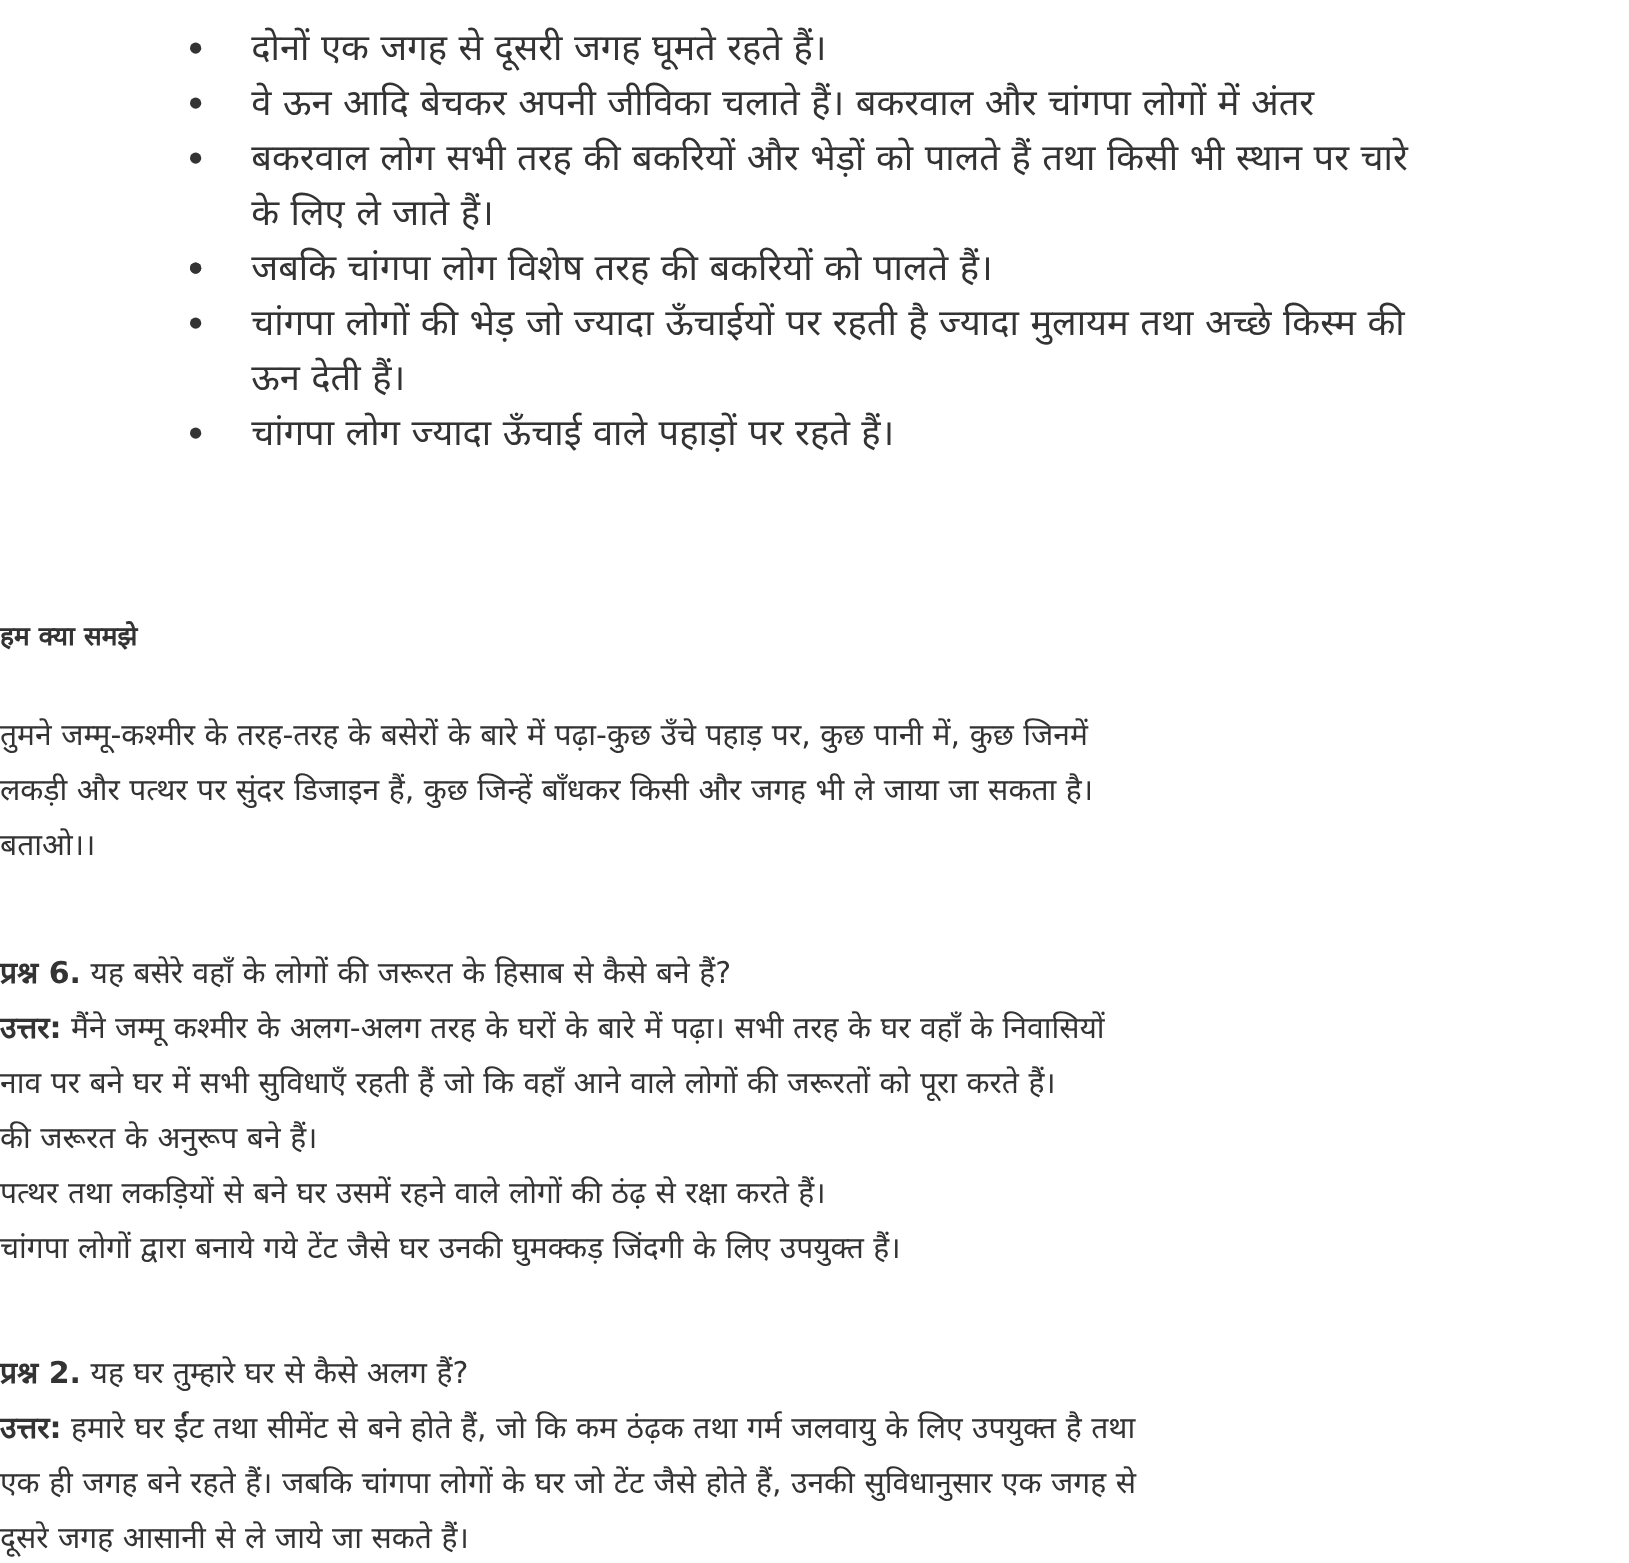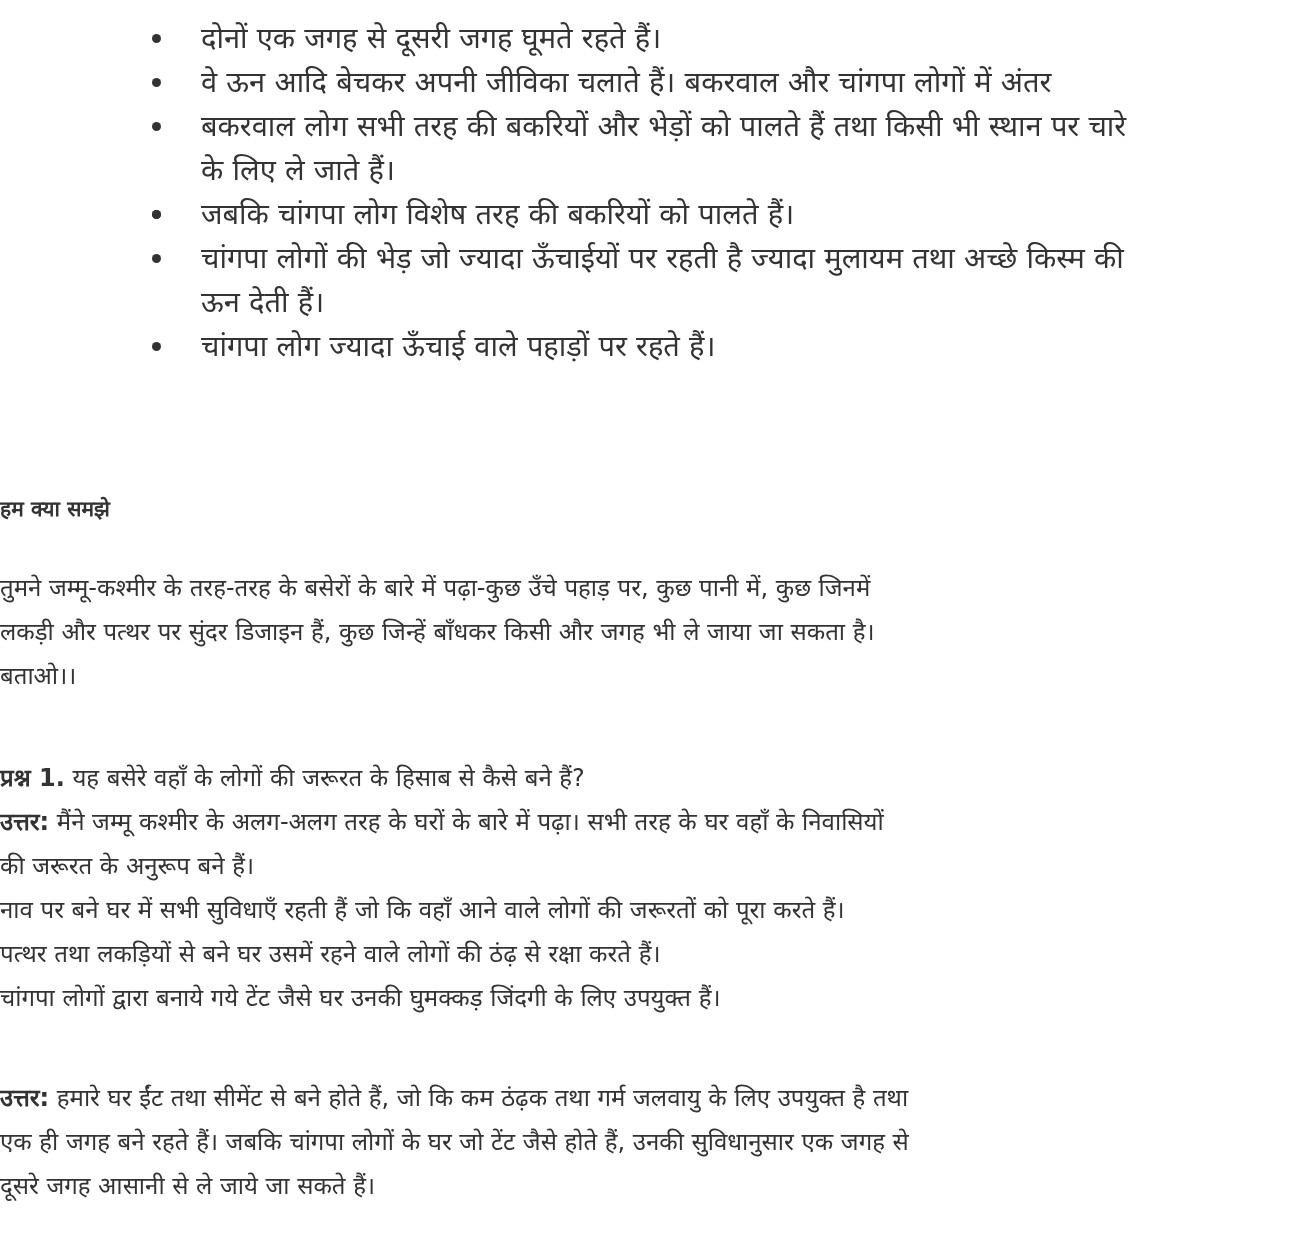--- a/index.html
+++ b/index.html
@@ -42,27 +42,28 @@
 
   <div class="heading">हम क्या समझे</div>
 
   <div class="para" style="top:566px;">
     <span class="line">तुमने जम्मू-कश्मीर के तरह-तरह के बसेरों के बारे में पढ़ा-कुछ उँचे पहाड़ पर, कुछ पानी में, कुछ जिनमें</span>
     <span class="line">लकड़ी और पत्थर पर सुंदर डिजाइन हैं, कुछ जिन्हें बाँधकर किसी और जगह भी ले जाया जा सकता है।</span>
     <span class="line">बताओ।।</span>
   </div>
 
   <div class="para" style="top:756px;">
-    <span class="line"><b>प्रश्न 1.</b><span> यह बसेरे वहाँ के लोगों की जरूरत के हिसाब से कैसे बने हैं?</span></span>
+    <span class="line"><b>प्रश्न 6.</b><span> यह बसेरे वहाँ के लोगों की जरूरत के हिसाब से कैसे बने हैं?</span></span>
     <span class="line"><b>उत्तर:</b><span> मैंने जम्मू कश्मीर के अलग-अलग तरह के घरों के बारे में पढ़ा। सभी तरह के घर वहाँ के निवासियों</span></span>
+    <span class="line">नाव पर बने घर में सभी सुविधाएँ रहती हैं जो कि वहाँ आने वाले लोगों की जरूरतों को पूरा करते हैं।</span>
     <span class="line">की जरूरत के अनुरूप बने हैं।</span>
-    <span class="line">नाव पर बने घर में सभी सुविधाएँ रहती हैं जो कि वहाँ आने वाले लोगों की जरूरतों को पूरा करते हैं।</span>
     <span class="line">पत्थर तथा लकड़ियों से बने घर उसमें रहने वाले लोगों की ठंढ़ से रक्षा करते हैं।</span>
     <span class="line">चांगपा लोगों द्वारा बनाये गये टेंट जैसे घर उनकी घुमक्कड़ जिंदगी के लिए उपयुक्त हैं।</span>
   </div>
 
   <div class="para" style="top:1076px;">
+    <span class="line"><b>प्रश्न 2.</b><span> यह घर तुम्हारे घर से कैसे अलग हैं?</span></span>
     <span class="line"><b>उत्तर:</b><span> हमारे घर ईंट तथा सीमेंट से बने होते हैं, जो कि कम ठंढ़क तथा गर्म जलवायु के लिए उपयुक्त है तथा</span></span>
     <span class="line">एक ही जगह बने रहते हैं। जबकि चांगपा लोगों के घर जो टेंट जैसे होते हैं, उनकी सुविधानुसार एक जगह से</span>
     <span class="line">दूसरे जगह आसानी से ले जाये जा सकते हैं।</span>
   </div>
 
 </div>
 
 </body></html>

